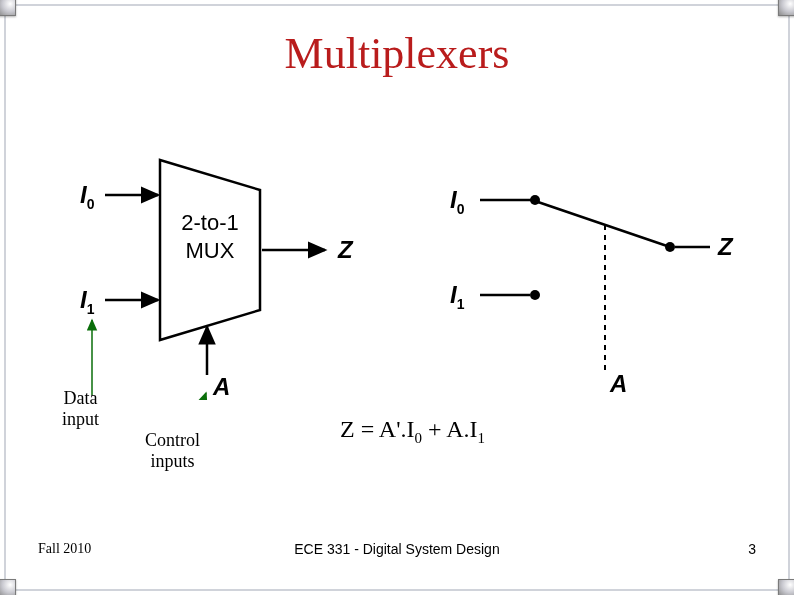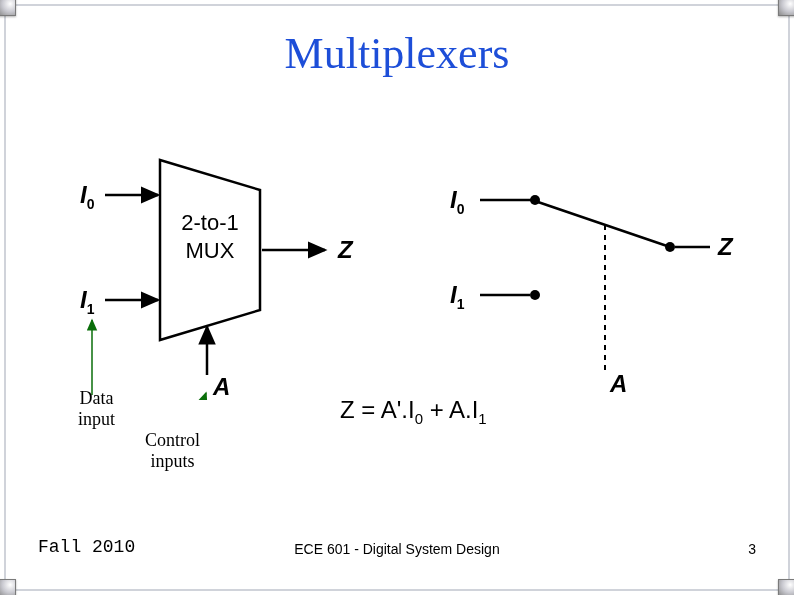--- a/index.html
+++ b/index.html
@@ -34,54 +34,54 @@
   .corner.bl { left: -8px; bottom: -8px; }
   .corner.br { right: -8px; bottom: -8px; }
 
   .title {
     position: absolute;
     left: 0;
     right: 0;
     top: 28px;
     text-align: center;
     font-size: 44px;
-    color: #1d4ed8;
+    color: #b91c1c;
     font-weight: normal;
   }
 
   .diagram {
     position: absolute;
     left: 50px;
     top: 150px;
     width: 690px;
     height: 250px;
   }
 
   .mux-label  { font-family: Arial, Helvetica, sans-serif; }
   .io-label   { font-family: Arial, Helvetica, sans-serif; font-style: italic; font-weight: bold; }
   .io-sub     { font-size: 14px; font-style: normal; }
 
   .annot { position: absolute; font-family: "Times New Roman", Times, serif; text-align: center; }
 
   .equation {
     position: absolute;
     left: 340px;
-    top: 396px;
+    top: 416px;
     font-size: 24px;
-    font-family: Liberation Sans, sans-serif;
+    font-family: Liberation Serif, serif;
   }
   .equation .var { font-style: normal; }
   .equation sub { font-size: 15px; }
 
   .footer-left {
     position: absolute;
     left: 38px;
     bottom: 38px;
-    font-size: 18px;
-    font-family: Liberation Mono, monospace;
+    font-size: 14px;
+    font-family: Liberation Serif, serif;
   }
   .footer-center {
     position: absolute;
     left: 0;
     right: 0;
     bottom: 38px;
     text-align: center;
     font-size: 14px;
     font-family: Arial, Helvetica, sans-serif;
   }
@@ -154,26 +154,26 @@
   <text x="668" y="105" font-size="24" class="io-label">Z</text>
 
   <line x1="555" y1="75" x2="555" y2="220" stroke="#000" stroke-width="2" stroke-dasharray="5,5"></line>
   <text x="560" y="242" font-size="24" class="io-label">A</text>
 
   <line x1="42" y1="245" x2="42" y2="170" stroke="#0a6e0a" stroke-width="1.5" marker-end="url(#arrowGreen)"></line>
 
   <line x1="147" y1="268" x2="156" y2="243" stroke="#0a6e0a" stroke-width="1.5" marker-end="url(#arrowGreen)"></line>
 </svg>
 
-<div class="annot" style="left:62px; top:388px; font-size:18px;margin-left:16px;">
+<div class="annot" style="left:62px; top:388px; font-size:18px;">
   <span>Data</span><br><span>input</span>
 </div>
 <div class="annot" style="left:145px; top:430px; font-size:18px;">
   <span>Control</span><br><span>inputs</span>
 </div>
 
 <div class="equation">
   <span class="var">Z = A</span><span>'</span><span>.I</span><sub>0</sub><span> + A.I</span><sub>1</sub>
 </div>
 
 <div class="footer-left">Fall 2010</div>
-<div class="footer-center">ECE 601 - Digital System Design</div>
+<div class="footer-center">ECE 331 - Digital System Design</div>
 <div class="footer-right">3</div>
 
 </body></html>

